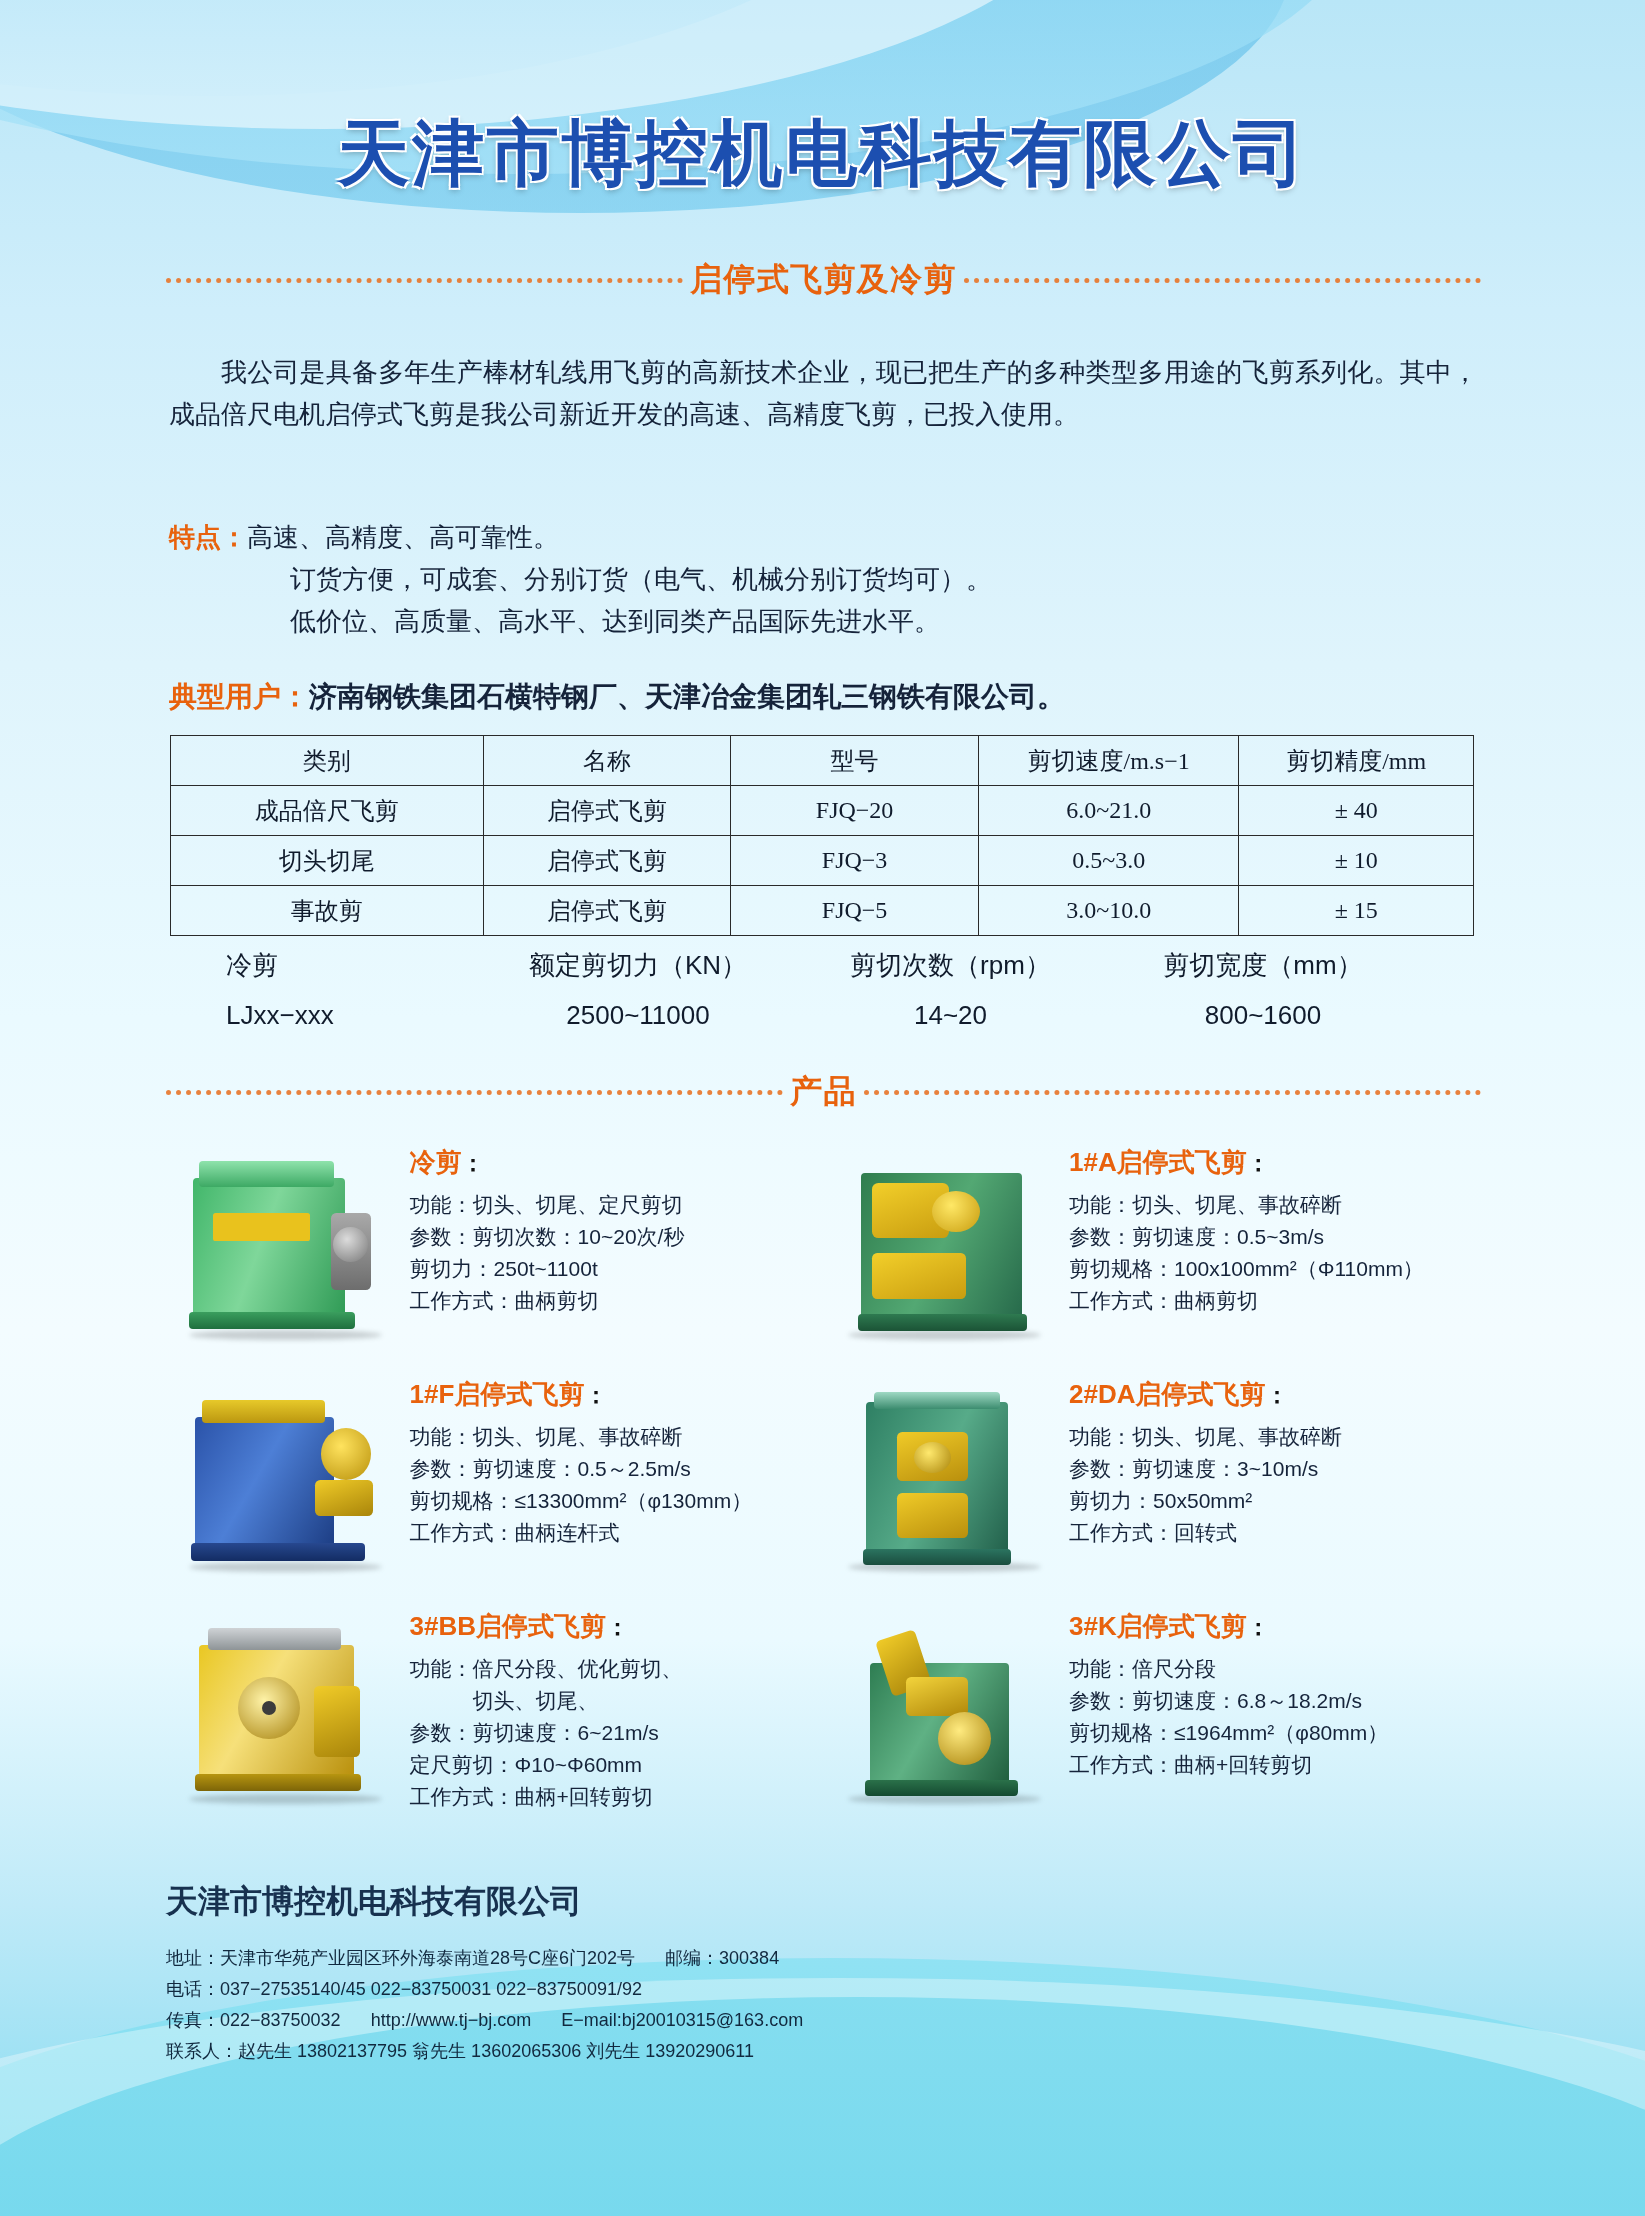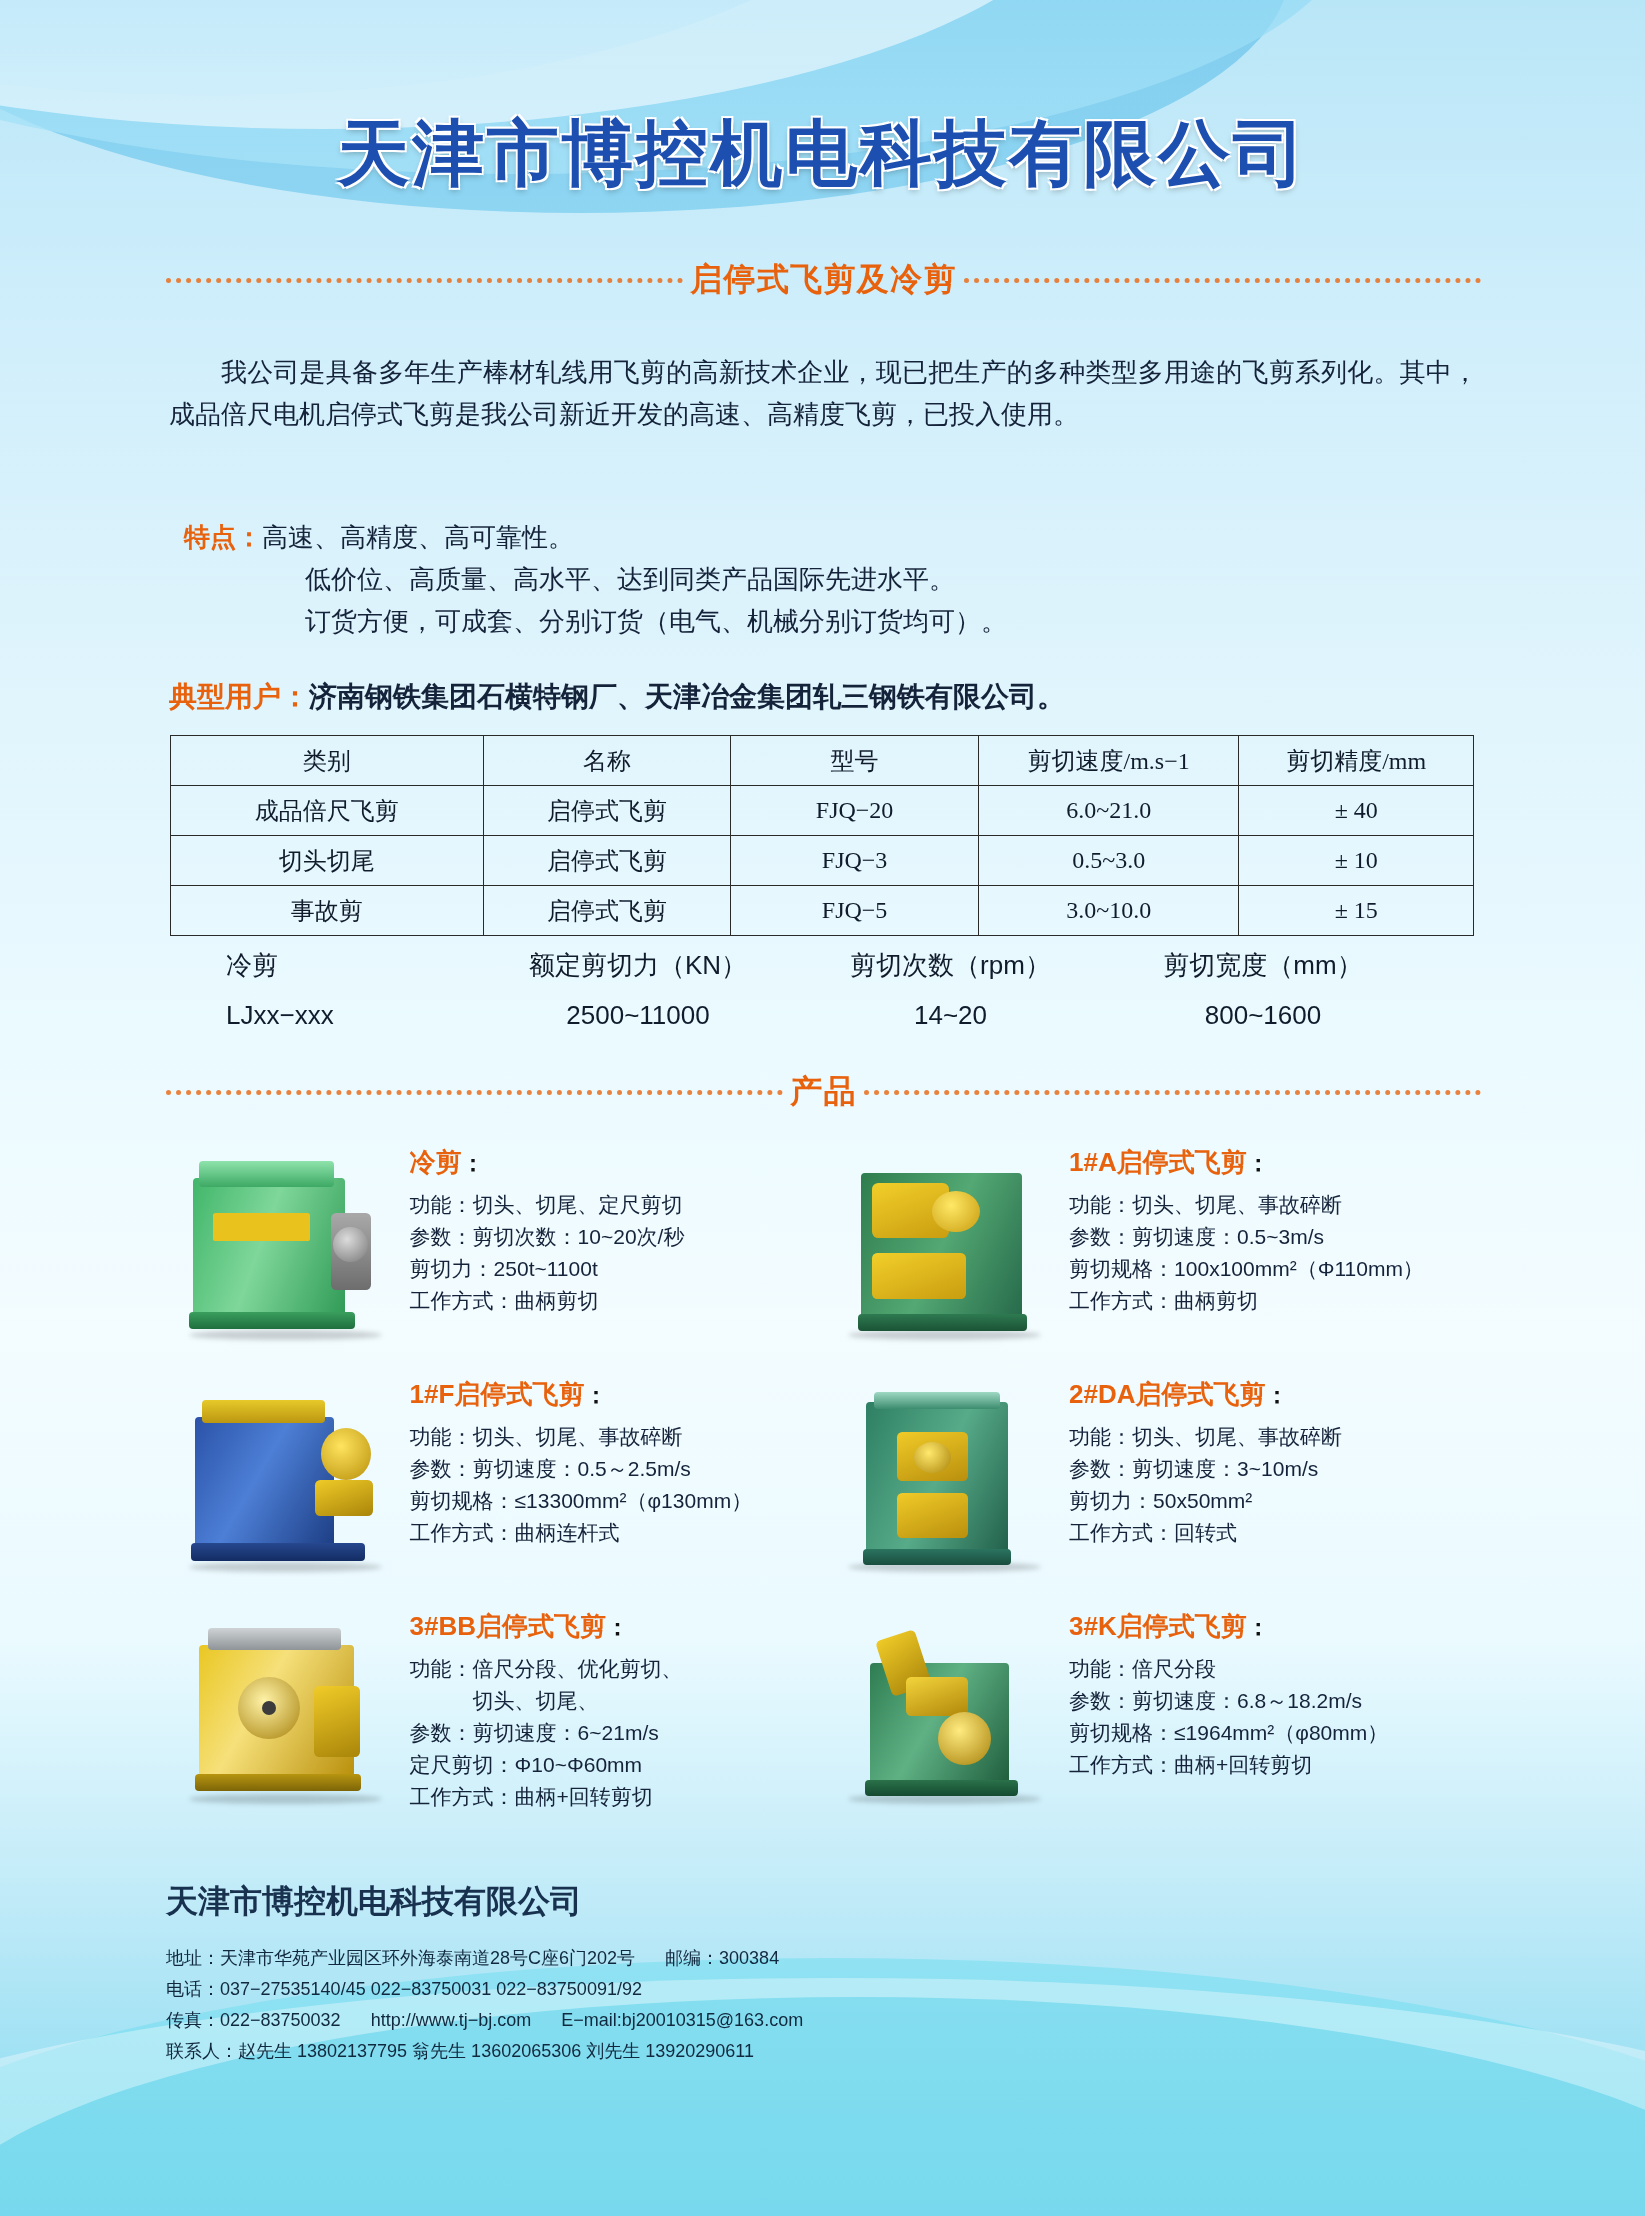--- a/index.html
+++ b/index.html
@@ -45,21 +45,21 @@
   .sec-head .dots{flex:1;height:0;border-top:5.8px dotted #e8762a;opacity:.9;}
   .sec-head .txt{font-size:32px;font-weight:bold;color:#e8620d;white-space:nowrap;letter-spacing:1.3px;}
 
   #secA{position:absolute;left:166px;top:258px;width:1315px;}
   #secB{position:absolute;left:166px;top:1070px;width:1315px;}
 
   
   .intro{position:absolute;left:169px;top:351px;width:1309px;font-size:26px;line-height:1.62;color:#15233a;text-align:justify;}
   .intro p{margin:0;text-indent:2em;}
 
-  .feat{position:absolute;left:184px;top:516px;width:1309px;font-size:26px;line-height:1.62;color:#15233a;}
+  .feat{position:absolute;left:169px;top:516px;width:1309px;font-size:26px;line-height:1.62;color:#15233a;}
   .feat .row{display:flex;}
   .feat .lbl{color:#e8620d;font-weight:bold;white-space:nowrap;}
   .feat .ind{padding-left:121px;}
 
   .users{position:absolute;left:169px;top:678px;width:1309px;font-size:28px;color:#15233a;font-weight:bold;}
   .users .lbl{color:#e8620d;}
 
   
   .tbl{position:absolute;left:170px;top:735px;width:1304px;border-collapse:collapse;
        font-size:24px;color:#101b2c;font-family:"Liberation Serif","DejaVu Serif",serif;}
@@ -119,22 +119,22 @@
 
   <div class="intro">
     <p>我公司是具备多年生产棒材轧线用飞剪的高新技术企业，现已把生产的多种类型多用途的飞剪系列化。其中，成品倍尺电机启停式飞剪是我公司新近开发的高速、高精度飞剪，已投入使用。</p>
   </div>
 
   <div class="feat">
     <div class="row">
       <span class="lbl">特点：</span>
       <span>高速、高精度、高可靠性。</span>
     </div>
+    <div class="ind">订货方便，可成套、分别订货（电气、机械分别订货均可）。</div>
     <div class="ind">低价位、高质量、高水平、达到同类产品国际先进水平。</div>
-    <div class="ind">订货方便，可成套、分别订货（电气、机械分别订货均可）。</div>
   </div>
 
   <div class="users">
     <span class="lbl">典型用户：</span><span>济南钢铁集团石横特钢厂、天津冶金集团轧三钢铁有限公司。</span>
   </div>
 
   <table class="tbl">
     <thead>
       <tr>
         <th style="width:24%">类别</th>

